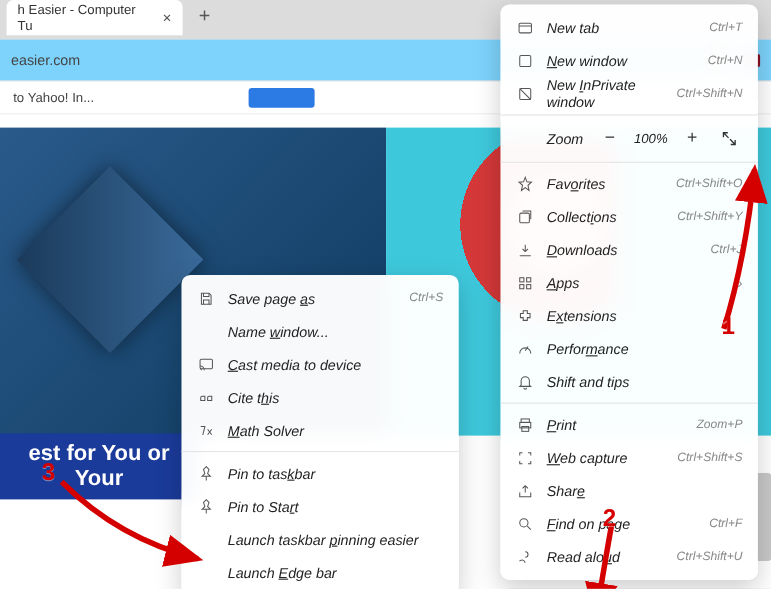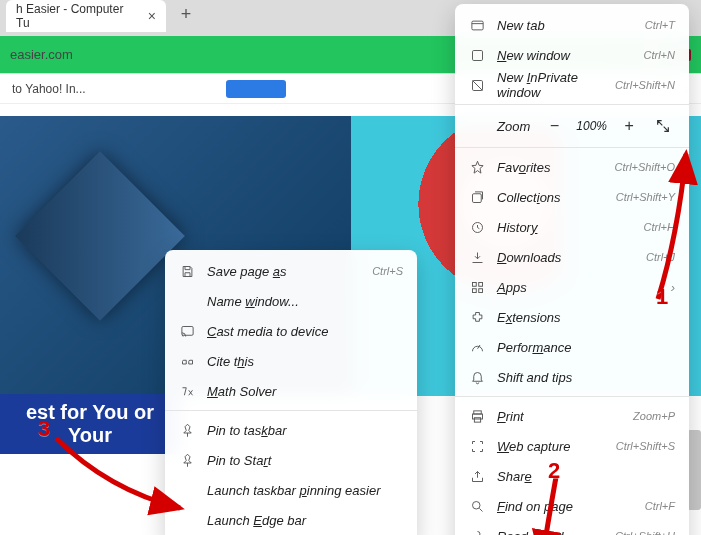--- a/index.html
+++ b/index.html
@@ -5,21 +5,21 @@
   * { box-sizing: border-box; margin: 0; padding: 0; font-family: "Segoe UI", sans-serif; }
   body { width: 701px; height: 535px; overflow: hidden; position: relative; background: #e8e8e8; }
 
   
   .tabbar { height: 36px; background: #dcdcdc; display: flex; align-items: flex-start; padding: 0 6px; gap: 6px; }
   .tab { background: #fff; border-radius: 6px 6px 0 0; height: 32px; display: flex; align-items: center; padding: 0 10px; font-size: 12px; color: #333; gap: 8px; max-width: 160px; }
   .tab .close { font-size: 14px; color: #555; }
   .newtab { width: 28px; height: 28px; display: flex; align-items: center; justify-content: center; font-size: 18px; color: #555; border-radius: 4px; }
 
   
-  .addrbar { height: 38px; background: #22c55e; display: flex; align-items: center; padding: 0 10px; border-bottom: 1px solid #e0e0e0; }
+  .addrbar { height: 38px; background: #7dd3fc; display: flex; align-items: center; padding: 0 10px; border-bottom: 1px solid #e0e0e0; }
   .addr { flex: 1; font-size: 13px; color: #444; }
   .addr-icons { display: flex; gap: 14px; align-items: center; color: #555; }
   .addr-icons .ico { width: 16px; height: 16px; display: flex; align-items: center; justify-content: center; }
   .dots { width: 28px; height: 28px; display: flex; align-items: center; justify-content: center; font-size: 18px; color: #333; position: absolute; top: 38px; right: 6px; }
 
   
   .bkbar { height: 30px; background: #fff; display: flex; align-items: center; padding: 0 12px; font-size: 12px; color: #444; border-bottom: 1px solid #eee; }
   .bkbar .right { margin-left: auto; font-size: 11px; color: #888; }
   .bluebtn { background: #2c7be5; width: 60px; height: 18px; border-radius: 3px; margin-left: 140px; }
 
@@ -158,30 +158,20 @@
           <rect x="4" y="6" width="14" height="14" rx="2"></rect>
           <path d="M8 3h12v12"></path>
         </svg>
       </span>
     <span class="lbl"><span>Collect</span><span class="ul">i</span><span>ons</span></span>
     <span class="sc">Ctrl+Shift+Y</span>
   </div>
   <div class="mi">
     <span class="ic">
         <svg viewBox="0 0 24 24" fill="none" stroke="currentColor" stroke-width="1.5">
-          <circle cx="12" cy="12" r="8"></circle>
-          <path d="M12 8v4l3 2"></path>
-        </svg>
-      </span>
-    <span class="lbl"><span>Histor</span><span class="ul">y</span><span></span></span>
-    <span class="sc">Ctrl+H</span>
-  </div>
-  <div class="mi">
-    <span class="ic">
-        <svg viewBox="0 0 24 24" fill="none" stroke="currentColor" stroke-width="1.5">
           <path d="M12 4v10m0 0l-4-4m4 4l4-4M4 20h16"></path>
         </svg>
       </span>
     <span class="lbl"><span></span><span class="ul">D</span><span>ownloads</span></span>
     <span class="sc">Ctrl+J</span>
   </div>
   <div class="mi">
     <span class="ic">
         <svg viewBox="0 0 24 24" fill="none" stroke="currentColor" stroke-width="1.5">
           <rect x="4" y="4" width="6" height="6"></rect>

